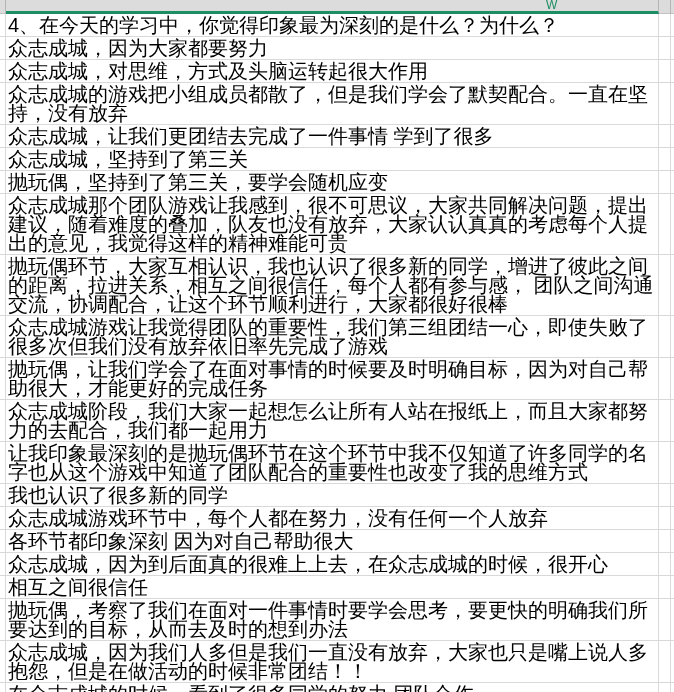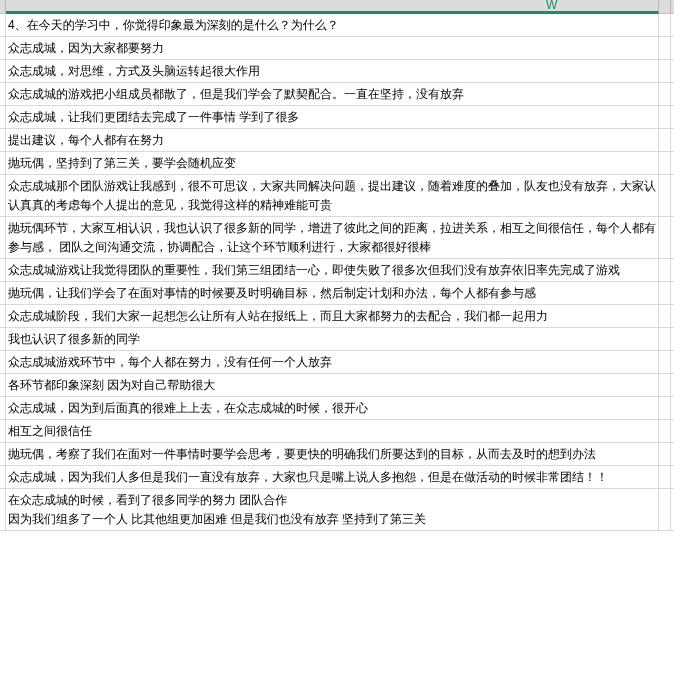--- a/index.html
+++ b/index.html
@@ -57,21 +57,21 @@
   .row .stub-left {
     width: 6px;
     border-right: 1px solid #d9d9d9;
     border-bottom: 1px solid #d9d9d9;
   }
   .row .cell {
     width: 653px;
     border-right: 1px solid #d9d9d9;
     border-bottom: 1px solid #d9d9d9;
     padding: 2px 2px 1px 2px;
-    font-size: 12px;
+    font-size: 20px;
     line-height: 19px;
     white-space: pre-wrap;
     word-break: break-all;
     overflow: hidden;
   }
   .row .stub-right {
     width: 12px;
     border-right: 1px solid #d9d9d9;
     border-bottom: 1px solid #d9d9d9;
   }
@@ -117,21 +117,21 @@
         <div class="stub-edge"></div>
       </div>
       <div class="row">
         <div class="stub-left"></div>
         <div class="cell">众志成城，让我们更团结去完成了一件事情 学到了很多</div>
         <div class="stub-right"></div>
         <div class="stub-edge"></div>
       </div>
       <div class="row">
         <div class="stub-left"></div>
-        <div class="cell">提出建议，每个人都有在努力</div>
+        <div class="cell">众志成城，坚持到了第三关</div>
         <div class="stub-right"></div>
         <div class="stub-edge"></div>
       </div>
       <div class="row">
         <div class="stub-left"></div>
         <div class="cell">抛玩偶，坚持到了第三关，要学会随机应变</div>
         <div class="stub-right"></div>
         <div class="stub-edge"></div>
       </div>
       <div class="row">
@@ -147,27 +147,33 @@
         <div class="stub-edge"></div>
       </div>
       <div class="row">
         <div class="stub-left"></div>
         <div class="cell">众志成城游戏让我觉得团队的重要性，我们第三组团结一心，即使失败了很多次但我们没有放弃依旧率先完成了游戏</div>
         <div class="stub-right"></div>
         <div class="stub-edge"></div>
       </div>
       <div class="row">
         <div class="stub-left"></div>
-        <div class="cell">抛玩偶，让我们学会了在面对事情的时候要及时明确目标，然后制定计划和办法，每个人都有参与感</div>
+        <div class="cell">抛玩偶，让我们学会了在面对事情的时候要及时明确目标，因为对自己帮助很大，才能更好的完成任务</div>
         <div class="stub-right"></div>
         <div class="stub-edge"></div>
       </div>
       <div class="row">
         <div class="stub-left"></div>
         <div class="cell">众志成城阶段，我们大家一起想怎么让所有人站在报纸上，而且大家都努力的去配合，我们都一起用力</div>
+        <div class="stub-right"></div>
+        <div class="stub-edge"></div>
+      </div>
+      <div class="row">
+        <div class="stub-left"></div>
+        <div class="cell">让我印象最深刻的是抛玩偶环节在这个环节中我不仅知道了许多同学的名字也从这个游戏中知道了团队配合的重要性也改变了我的思维方式</div>
         <div class="stub-right"></div>
         <div class="stub-edge"></div>
       </div>
       <div class="row">
         <div class="stub-left"></div>
         <div class="cell">我也认识了很多新的同学</div>
         <div class="stub-right"></div>
         <div class="stub-edge"></div>
       </div>
       <div class="row">

